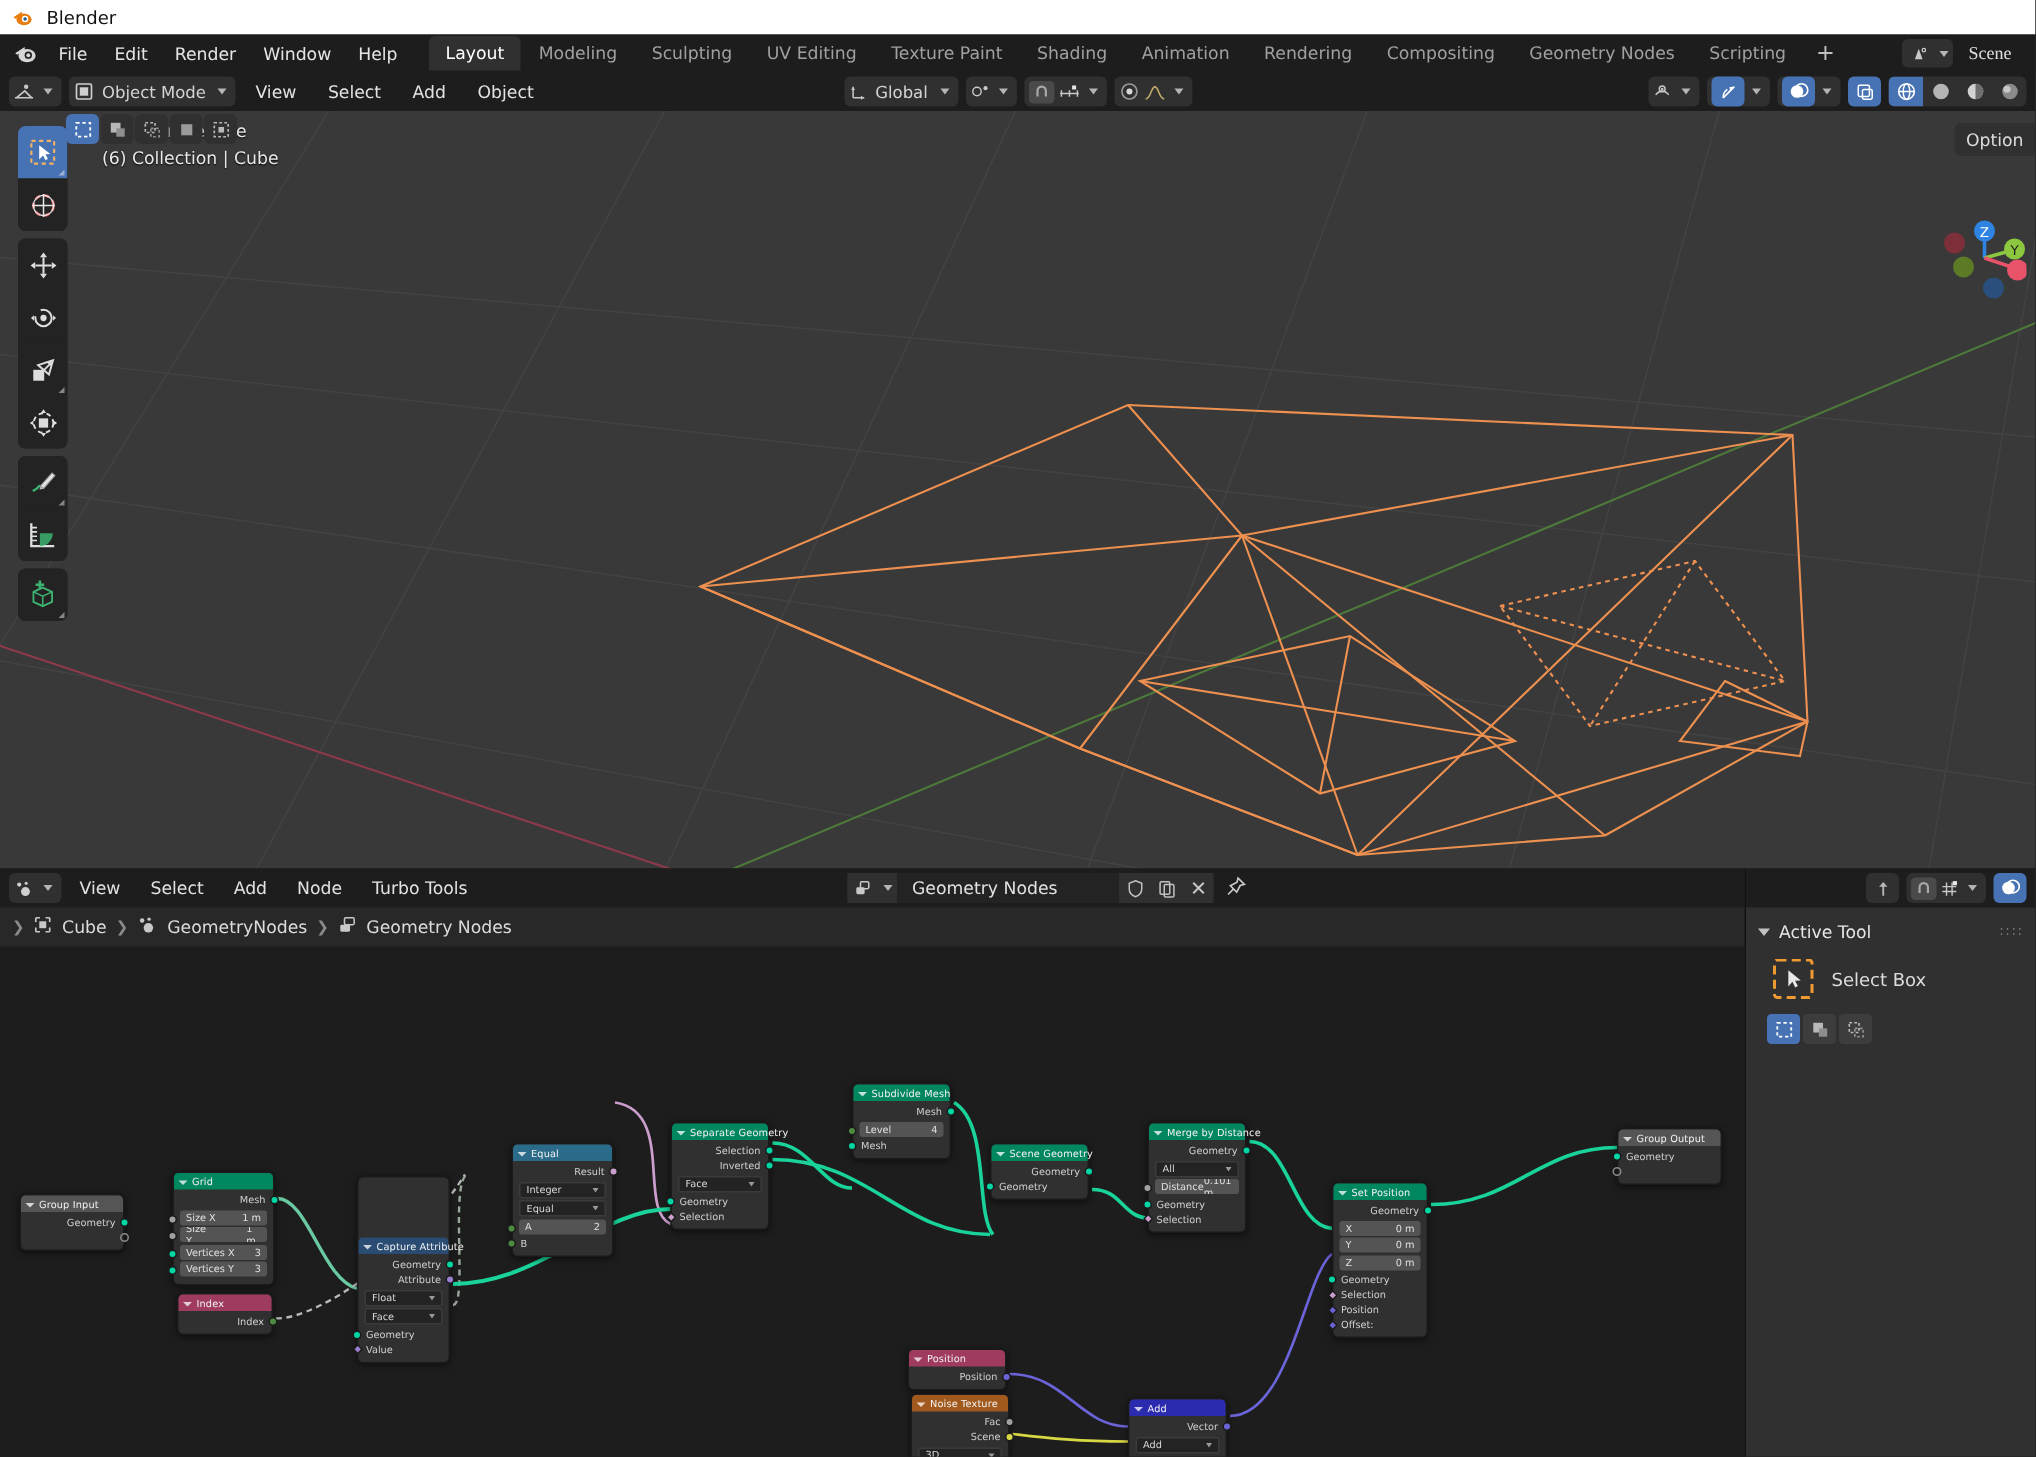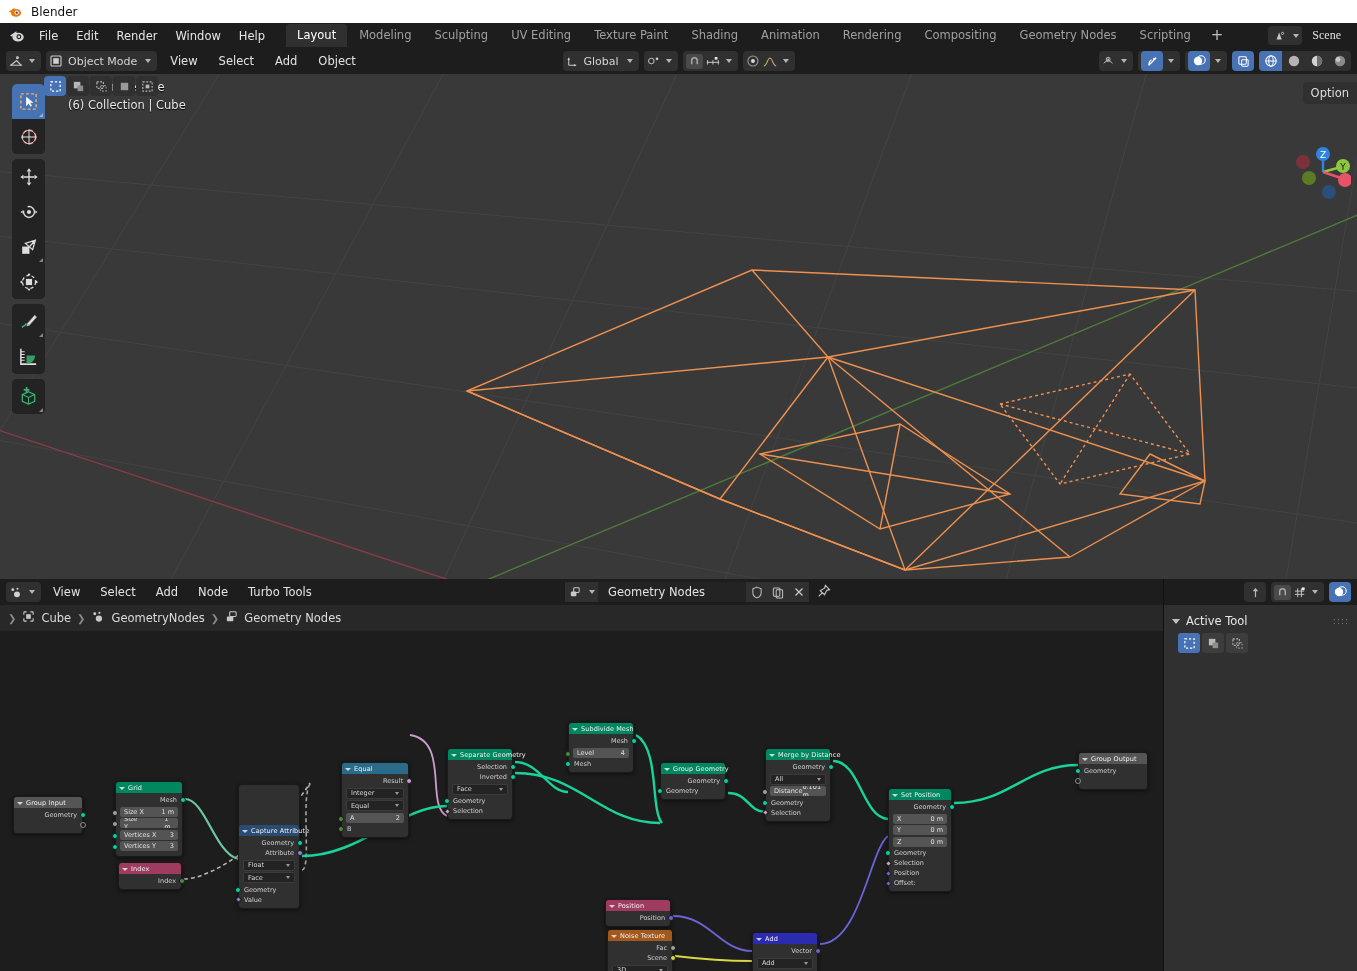--- a/index.html
+++ b/index.html
@@ -779,21 +779,21 @@
               </div>
               <div class="nrow">
                 <span class="sock l" style="background:#00d6a3"></span>
                 <span>Mesh</span>
               </div>
             </div>
           </div>
           <div class="node" style="left: 660px; top: 131px; width: 66px;">
             <div class="nhead" style="background: rgb(0, 135, 95);">
               <span class="tri"></span>
-              <span class="ntitle">Group Geometry</span>
+              <span class="ntitle">Scene Geometry</span>
             </div>
             <div class="nbody">
               <div class="nrow out">
                 <span>Geometry</span>
                 <span class="sock r" style="background:#00d6a3"></span>
               </div>
               <div class="nrow">
                 <span class="sock l" style="background:#00d6a3"></span>
                 <span>Geometry</span>
               </div>
@@ -970,20 +970,28 @@
           <circle cx="6" cy="7" r="4.2" fill="#fff"></circle>
           <circle cx="9" cy="6" r="4.2" fill="none" stroke="#fff" stroke-width="1.1"></circle>
         </svg>
       </span>
     </div>
     <div id="ns-body">
       <div class="panel-title">
         <span class="pcaret"></span>
         <span>Active Tool</span>
         <span class="grip">::::</span>
+      </div>
+      <div class="tool-row">
+        <span class="tool-box">
+          <svg width="15" height="15" viewBox="0 0 16 16">
+            <path d="M4.5 2 L4.5 13.5 L7.4 10.2 L9.4 14.2 L11.3 13.2 L9.3 9.4 L13.4 9.2 Z" fill="#e8e8e8"></path>
+          </svg>
+        </span>
+        <span class="tool-label">Select Box</span>
       </div>
       <div class="mode-row">
         <span class="mode-b on">
           <svg width="13" height="13" viewBox="0 0 14 14">
               <rect x="2" y="2" width="10" height="10" fill="none" stroke="#fff" stroke-width="1.3" stroke-dasharray="2.4 2"></rect>
             </svg>
           </span>
         <span class="mode-b">
           <svg width="13" height="13" viewBox="0 0 14 14">
               <rect x="2" y="2" width="7" height="7" fill="#b8b8b8"></rect>

